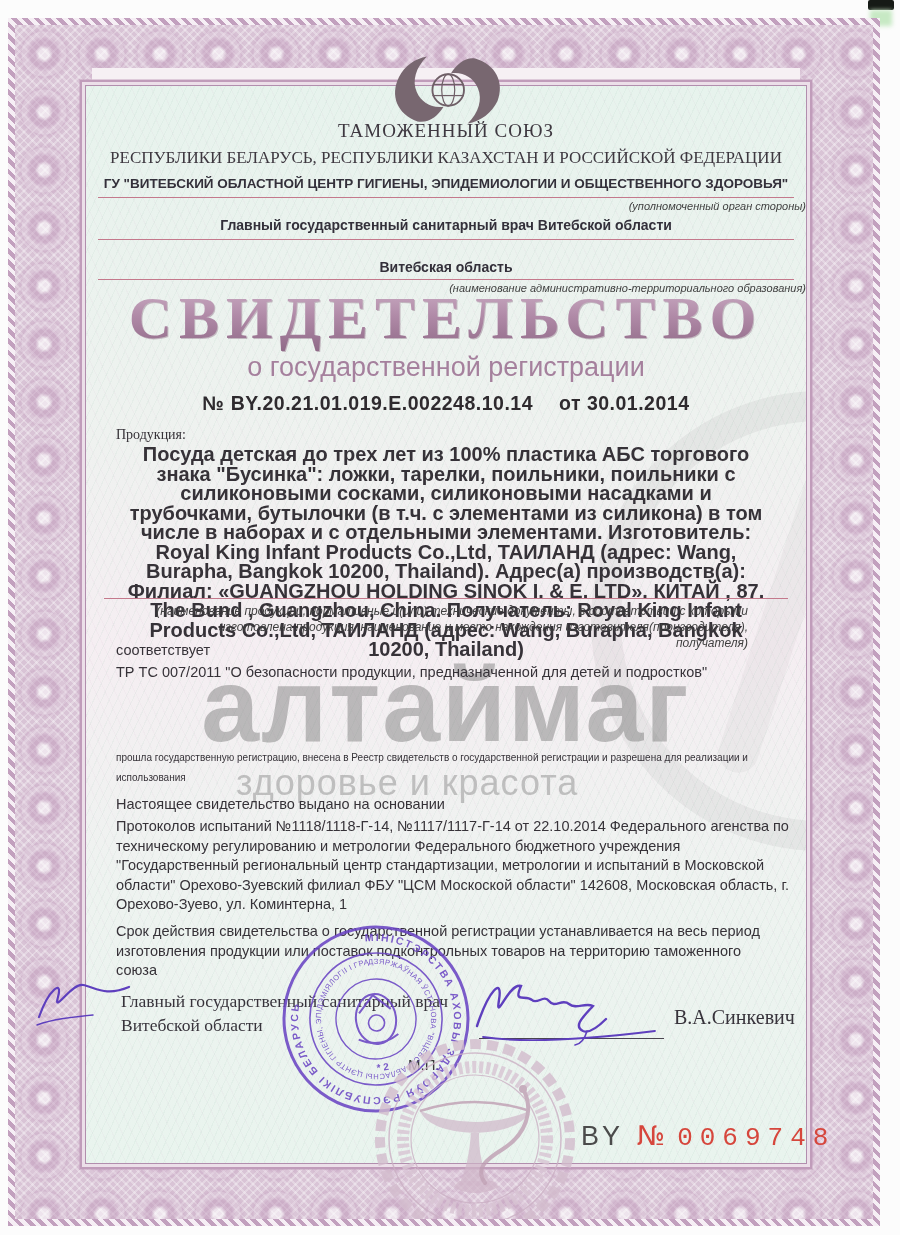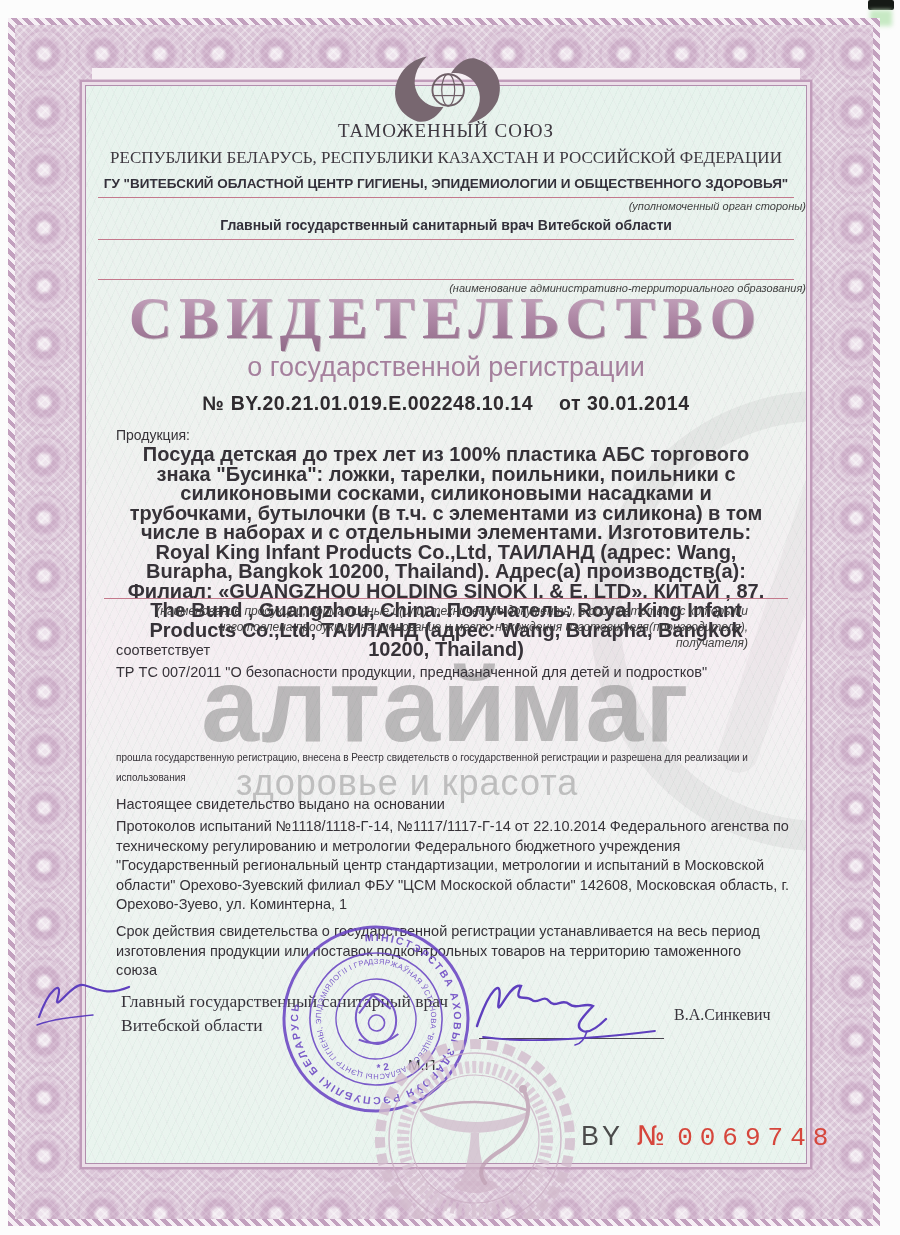--- a/index.html
+++ b/index.html
@@ -50,39 +50,39 @@
   .big-title{top:198px;font-family:"Liberation Serif",serif;font-weight:bold;font-size:60px;letter-spacing:7px;
              background:linear-gradient(180deg,#cdb0c6 0%,#b18ba8 45%,#8e6886 100%);
              -webkit-background-clip:text;background-clip:text;color:transparent;
              filter:drop-shadow(1px 1px 0 rgba(120,80,110,.35));}
   .sub-title{top:266px;font-size:27px;color:#a5809d;}
   .num-line{top:306px;font-size:19.5px;font-weight:bold;color:#2e2a2e;letter-spacing:.5px;}
   .num-line .gap{display:inline-block;width:26px;}
 
   
   .body-txt{color:#363238;}
-  .p-label{top:341px;left:30px;font-size:14px;}
+  .p-label{top:341px;left:30px;font-size:14px;font-family:Liberation Serif, serif;}
   .p-text{top:359px;left:32px;right:32px;font-size:20px;line-height:19.5px;font-weight:bold;text-align:center;}
   .p-caption{top:517px;left:58px;right:58px;font-size:12px;line-height:16px;}
   .conf-label{top:556px;left:30px;font-size:14.5px;}
   .conf-text{top:578px;left:30px;right:20px;font-size:14.5px;}
   .reg-text{top:662px;left:30px;right:55px;font-size:10px;line-height:20px;}
   .iss-label{top:710px;left:30px;font-size:14.5px;}
   .iss-text{top:731px;left:30px;right:16px;font-size:14.5px;line-height:19.5px;}
   .val-text{top:836px;left:30px;right:40px;font-size:14.5px;line-height:19.5px;}
 
   
   .wm-brand{top:560px;left:0;right:0;text-align:center;font-size:104px;font-weight:bold;
             color:rgba(118,118,118,.45);letter-spacing:2px;z-index:0;}
   .wm-slogan{top:676px;left:150px;font-size:36px;color:rgba(150,150,150,.55);letter-spacing:1px;z-index:0;}
   .z1{z-index:1;}
 
   
   .signer-title{top:903px;left:35px;width:340px;font-family:"Liberation Serif",serif;font-size:17.5px;line-height:24px;color:#37333b;}
-  .signer-name{top:920px;left:588px;font-family:"Liberation Serif",serif;font-size:16px;color:#37333b;}
+  .signer-name{top:920px;left:588px;font-family:"Liberation Serif",serif;font-size:20px;color:#37333b;}
   .sig-line{top:952px;left:393px;width:185px;border-bottom:1.5px solid #4a4550;}
   .sig-img{top:888px;left:383px;width:205px;height:72px;}
   .mp{top:970px;left:322px;font-size:15px;color:#3a3a3a;}
 
   
   .stamp{top:833px;left:190px;width:200px;height:200px;transform:rotate(-8deg);opacity:.88;}
 
   
   .serial{top:1022px;left:495px;font-size:27px;white-space:nowrap;margin-top:12px;}
   .serial .pfx{color:#4b4b4b;letter-spacing:3px;}
@@ -129,20 +129,21 @@
       <div class="abs ctr serif-hdr hdr-union z1">ТАМОЖЕННЫЙ СОЮЗ</div>
       <div class="abs ctr serif-hdr hdr-countries z1">РЕСПУБЛИКИ БЕЛАРУСЬ, РЕСПУБЛИКИ КАЗАХСТАН И РОССИЙСКОЙ ФЕДЕРАЦИИ</div>
 
       <div class="abs ctr bold-line hdr-authority z1">ГУ "ВИТЕБСКИЙ ОБЛАСТНОЙ ЦЕНТР ГИГИЕНЫ, ЭПИДЕМИОЛОГИИ И ОБЩЕСТВЕННОГО ЗДОРОВЬЯ"</div>
       <div class="rule z1" style="top:111px;"></div>
       <div class="caption z1" style="top:114px;">(уполномоченный орган стороны)</div>
 
       <div class="abs ctr bold-line hdr-officer z1">Главный государственный санитарный врач Витебской области</div>
       <div class="rule z1" style="top:153px;"></div>
 
+      <div class="abs ctr bold-line hdr-territory z1">Витебская область</div>
       <div class="rule z1" style="top:193px;"></div>
       <div class="caption z1" style="top:196px;">(наименование административно-территориального образования)</div>
 
       <div class="abs ctr big-title z1">СВИДЕТЕЛЬСТВО</div>
       <div class="abs ctr sub-title z1">о государственной регистрации</div>
       <div class="abs ctr num-line z1">
         <span>№ BY.20.21.01.019.Е.002248.10.14</span><span class="gap"></span><span>от 30.01.2014</span>
       </div>
 
       <div class="abs body-txt p-label z1">Продукция:</div>

